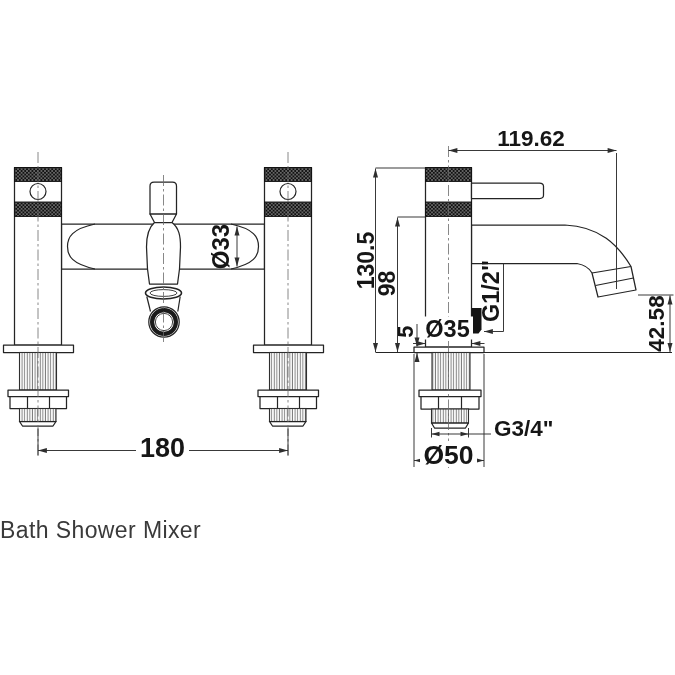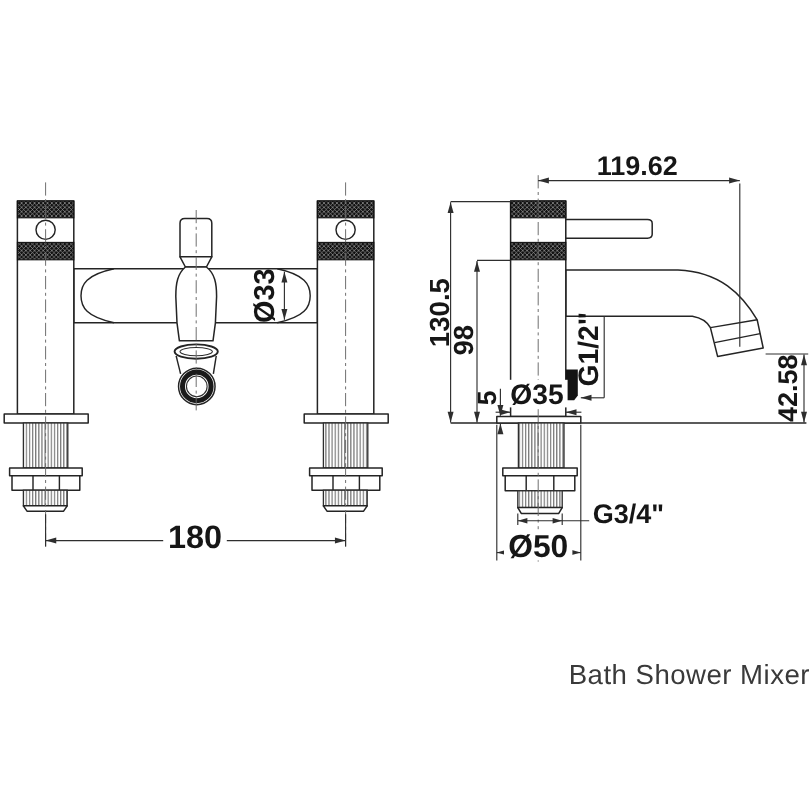--- a/index.html
+++ b/index.html
@@ -7,22 +7,22 @@
          font-family:"Liberation Sans",sans-serif;}
   svg{position:absolute;left:0;top:0;}
   .o  {fill:#ffffff;stroke:#242424;stroke-width:1.25;stroke-linejoin:round;}
   .ln {fill:none;stroke:#242424;stroke-width:1.2;}
   .thn{fill:none;stroke:#2e2e2e;stroke-width:0.9;}
   .dim{fill:none;stroke:#2e2e2e;stroke-width:0.95;}
   .cl {fill:none;stroke:#6a6a6a;stroke-width:0.8;stroke-dasharray:11 3 2.5 3;}
   .kn {fill:url(#knurl);stroke:#111111;stroke-width:0.9;}
   .thr{fill:url(#thread);stroke:#2e2e2e;stroke-width:1.1;}
   text.d{font-family:"Liberation Sans",sans-serif;font-weight:700;fill:#161616;}
-  .caption{position:absolute;left:0;top:517px;width:675px;text-align:right;
-           font-size:23px;font-weight:400;letter-spacing:.4px;color:#3a3a3a;margin-top:32px;}
+  .caption{position:absolute;left:0;top:517px;width:675px;text-align:left;
+           font-size:23px;font-weight:400;letter-spacing:.4px;color:#3a3a3a;}
 </style>
 </head>
 <body>
 
 <div class="stage">
 <svg width="675" height="675" viewBox="0 0 675 675">
   <defs>
     <pattern id="knurl" width="3.6" height="3.6" patternUnits="userSpaceOnUse">
       <rect width="3.6" height="3.6" fill="#101010"></rect>
       <path d="M0,3.6 L3.6,0 M0,0 L3.6,3.6" stroke="#ababab" stroke-width="0.5"></path>

